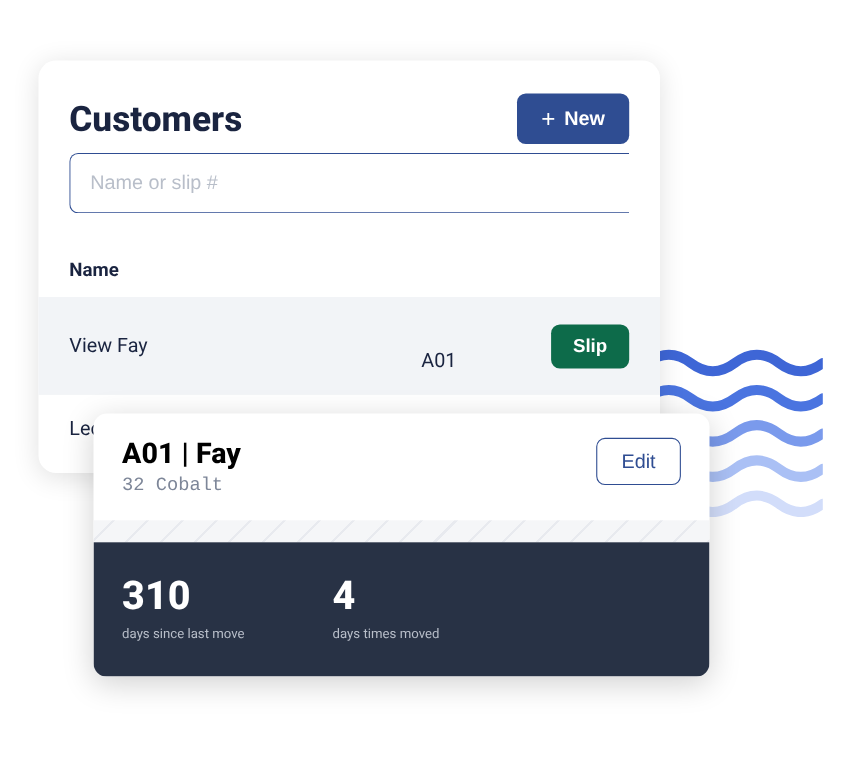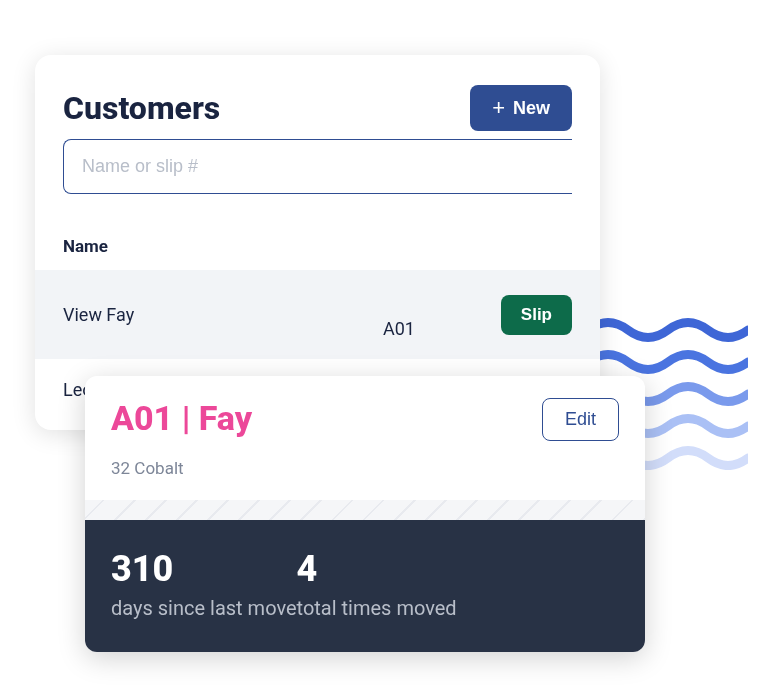--- a/index.html
+++ b/index.html
@@ -137,28 +137,29 @@
       box-shadow: 0 6px 28px rgba(0,0,0,0.18);
       overflow: hidden;
     }
     .detail-header {
       display: flex;
       justify-content: space-between;
       align-items: flex-start;
       padding: 22px 26px;
     }
     .detail-title {
-      font-size: 34px;
+      font-size: 26px;
       font-weight: 800;
-      color: #ec4899;
-      margin-bottom: 20px;
+      color: #000000;
+      margin-bottom: 4px;
     }
     .detail-subtitle {
       font-size: 17px;
       color: #7d8698;
+      font-family: Liberation Mono, monospace;
     }
     .edit-button {
       background: #fff;
       color: #2f4d92;
       border: 1.5px solid #2f4d92;
       border-radius: 8px;
       padding: 10px 22px;
       font-size: 18px;
       font-weight: 500;
       cursor: pointer;
@@ -171,32 +172,33 @@
         #e8eaef 2px,
         #f5f6f8 2px,
         #f5f6f8 22px
       );
     }
     .detail-stats {
       background: #283245;
       color: #fff;
       display: flex;
       padding: 28px 26px 32px 26px;
+      gap: 80px;
     }
     .stat-block {
       display: flex;
       flex-direction: column;
     }
     .stat-value {
       font-size: 36px;
       font-weight: 800;
       margin-bottom: 6px;
     }
     .stat-label {
-      font-size: 20px;
+      font-size: 12px;
       color: #b8bec9;
     }
     .waves {
       position: absolute;
       top: 310px;
       left: 588px;
       width: 160px;
       height: 160px;
     }
     .wave {
@@ -249,16 +251,16 @@
     <button class="edit-button">Edit</button>
   </div>
   <div class="detail-pattern"></div>
   <div class="detail-stats">
     <div class="stat-block">
       <div class="stat-value">310</div>
       <div class="stat-label">days since last move</div>
     </div>
     <div class="stat-block">
       <div class="stat-value">4</div>
-      <div class="stat-label">total times moved</div>
+      <div class="stat-label">days times moved</div>
     </div>
   </div>
 </div>
 
 </body></html>

